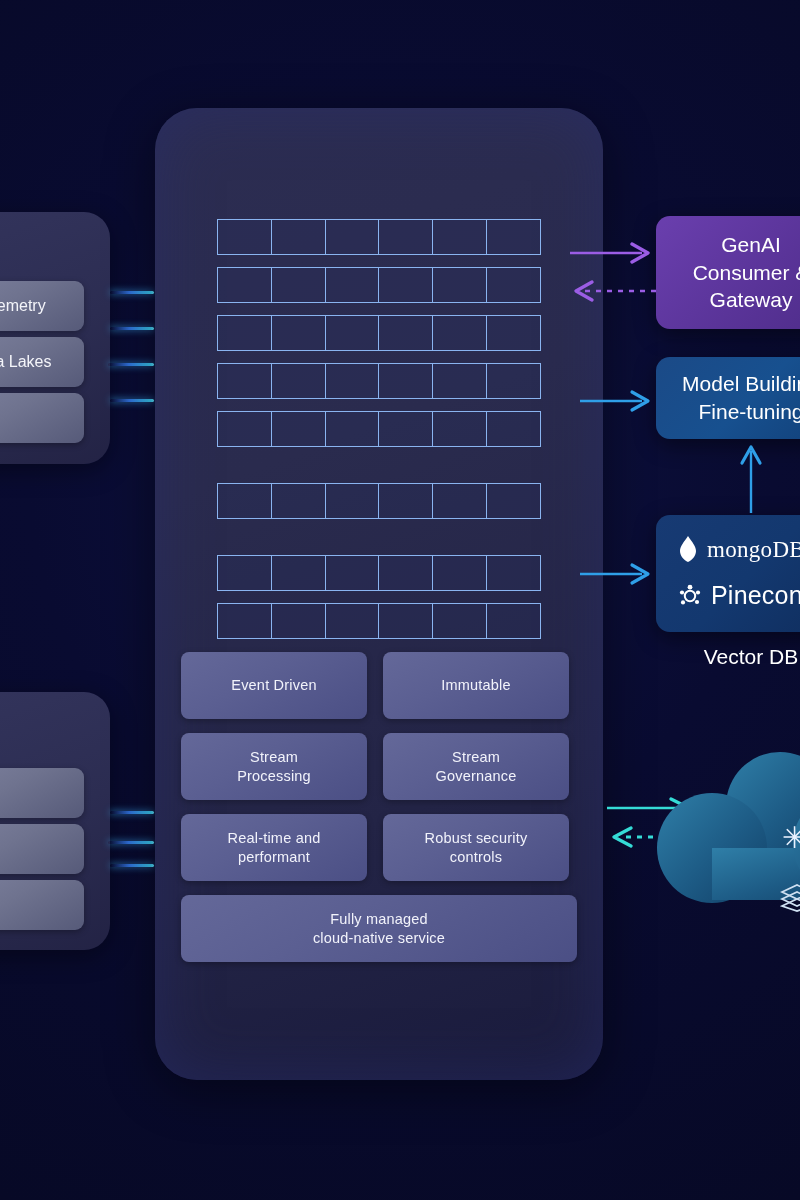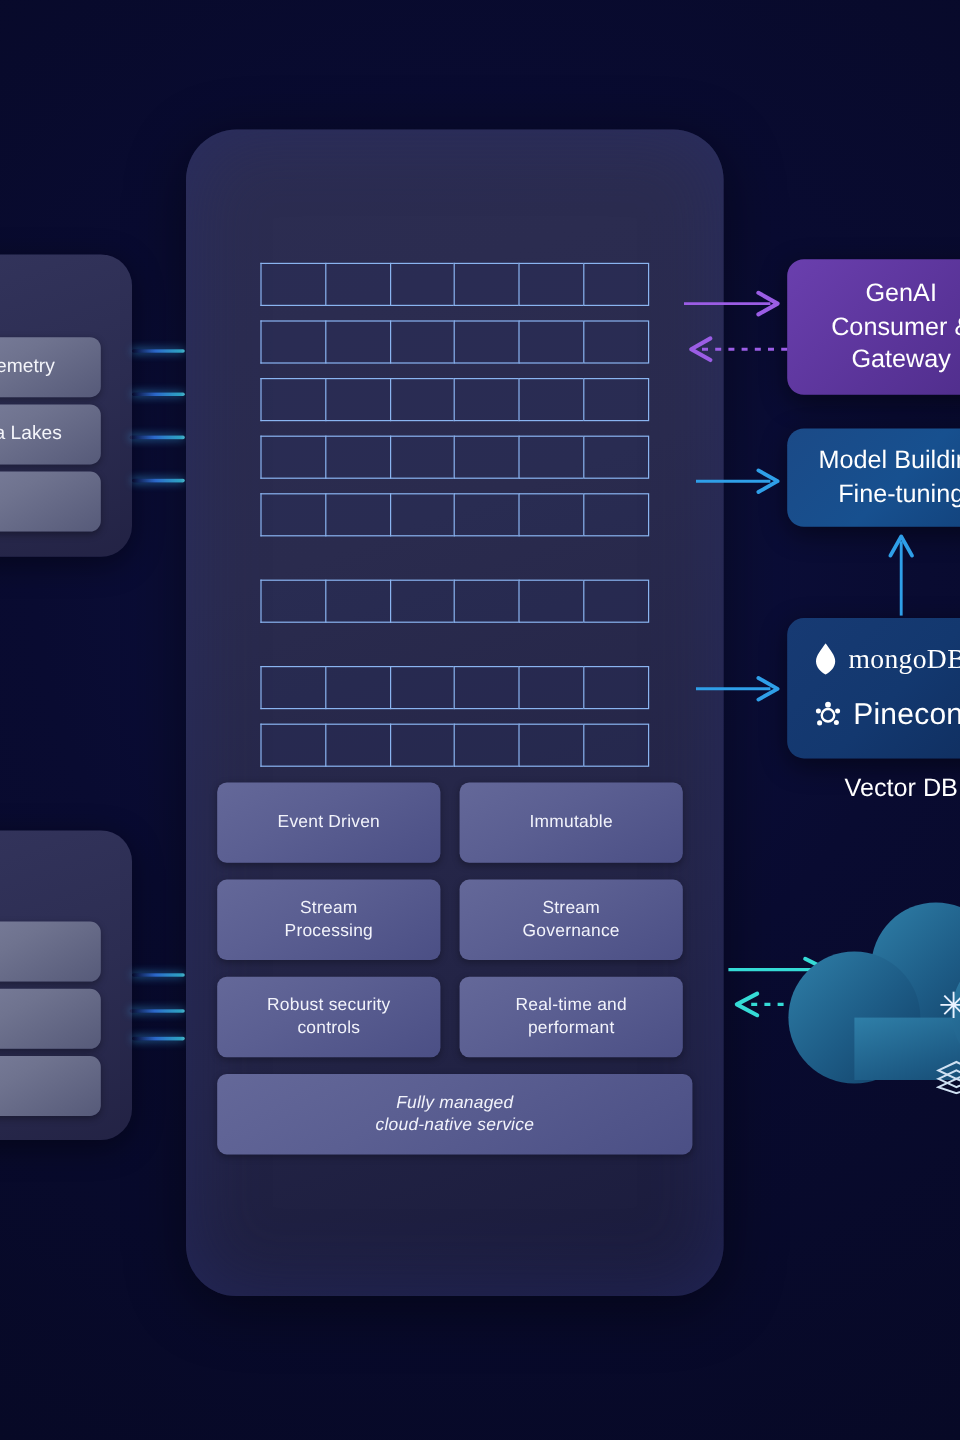--- a/index.html
+++ b/index.html
@@ -47,21 +47,21 @@
   .tile{
     width:186px; height:67px;
     border-radius:8px;
     background:linear-gradient(150deg,#646899 0%,#5b5f92 40%,#4b4f85 100%);
     color:#f2f3fb;
     display:flex; align-items:center; justify-content:center; text-align:center;
     font-size:14.5px; line-height:1.28; letter-spacing:.2px;
     padding:4px 8px;
     box-shadow:0 2px 6px rgba(0,0,0,.28);
   }
-  .tile.wide{ width:396px;font-style:italic; }
+  .tile.wide{ width:396px; }
 
   
   .node{
     position:absolute;
     border-radius:14px;
     color:#ffffff;
     display:flex; align-items:center; justify-content:center;
     text-align:center; font-size:21px; line-height:1.32; font-weight:400;
     padding:10px 14px;
     box-shadow:0 6px 22px rgba(0,0,0,.45);
@@ -236,24 +236,24 @@
     <div class="tile">
         <span>Immutable</span>
       </div>
     <div class="tile">
         <span>Stream<br>Processing</span>
       </div>
     <div class="tile">
         <span>Stream<br>Governance</span>
       </div>
     <div class="tile">
+        <span>Real-time and<br>performant</span>
+      </div>
+    <div class="tile">
         <span>Robust security<br>controls</span>
-      </div>
-    <div class="tile">
-        <span>Real-time and<br>performant</span>
       </div>
     <div class="tile wide">
         <span>Fully managed<br>cloud-native service</span>
       </div>
   </div>
 
   <div class="node" id="node-genai">
     <span>GenAI<br>Consumer &amp;<br>Gateway</span>
   </div>
 

